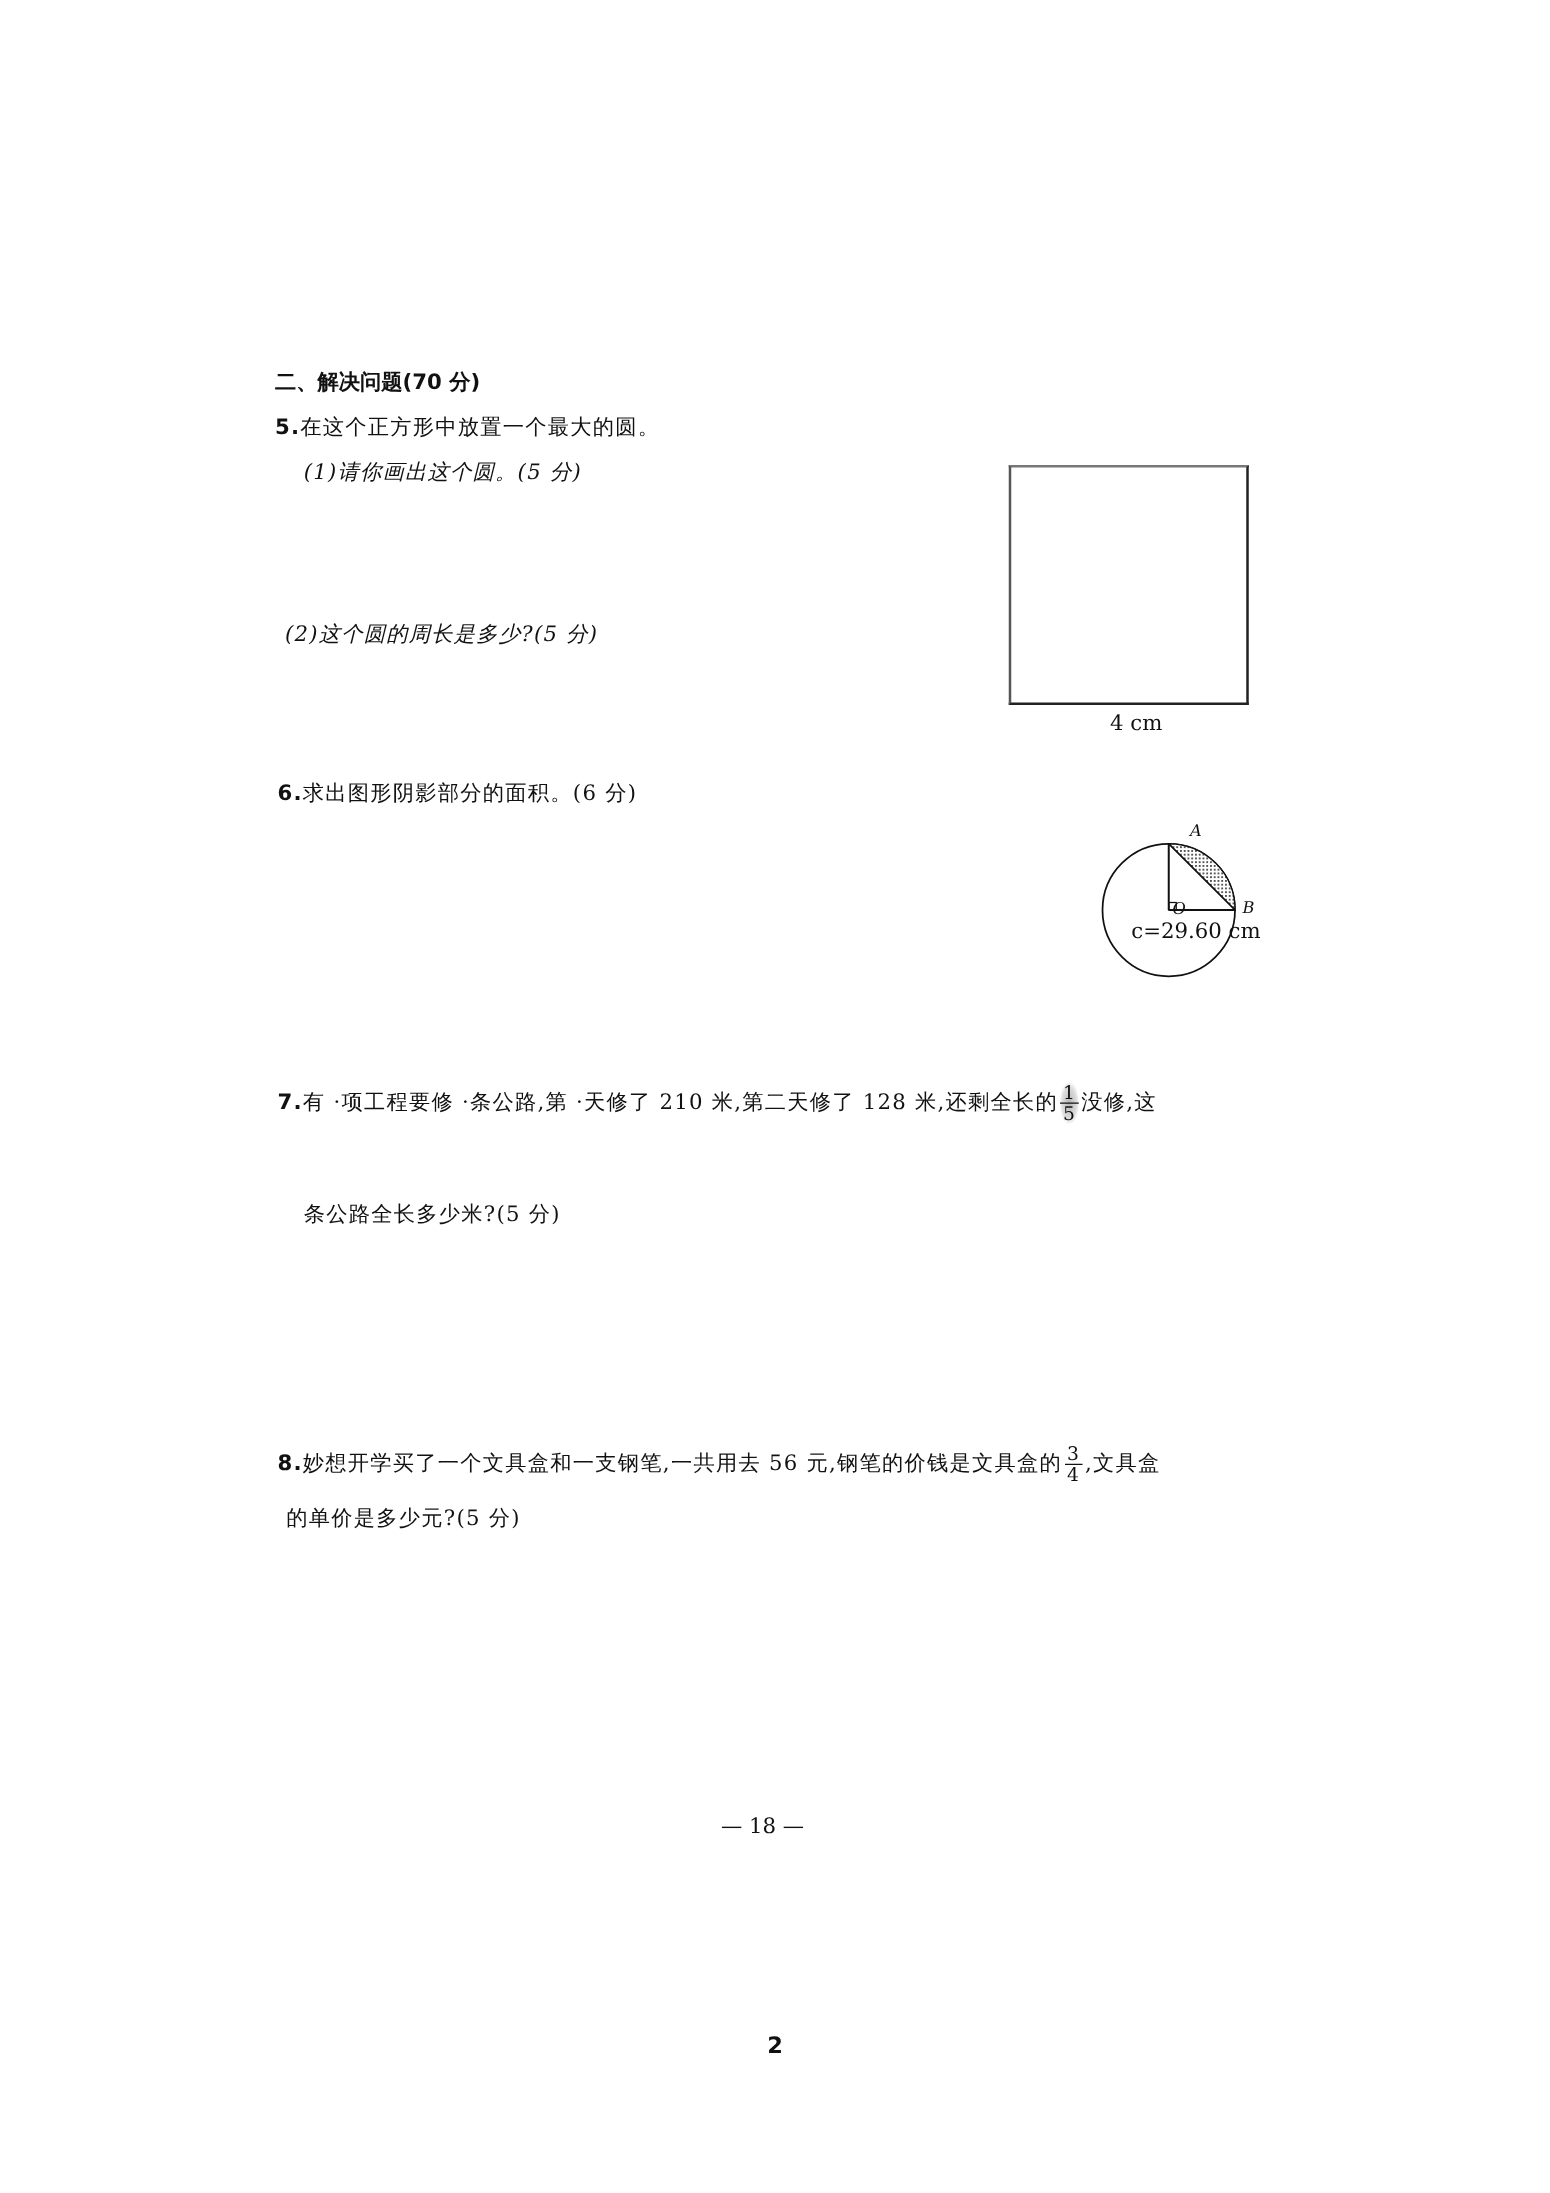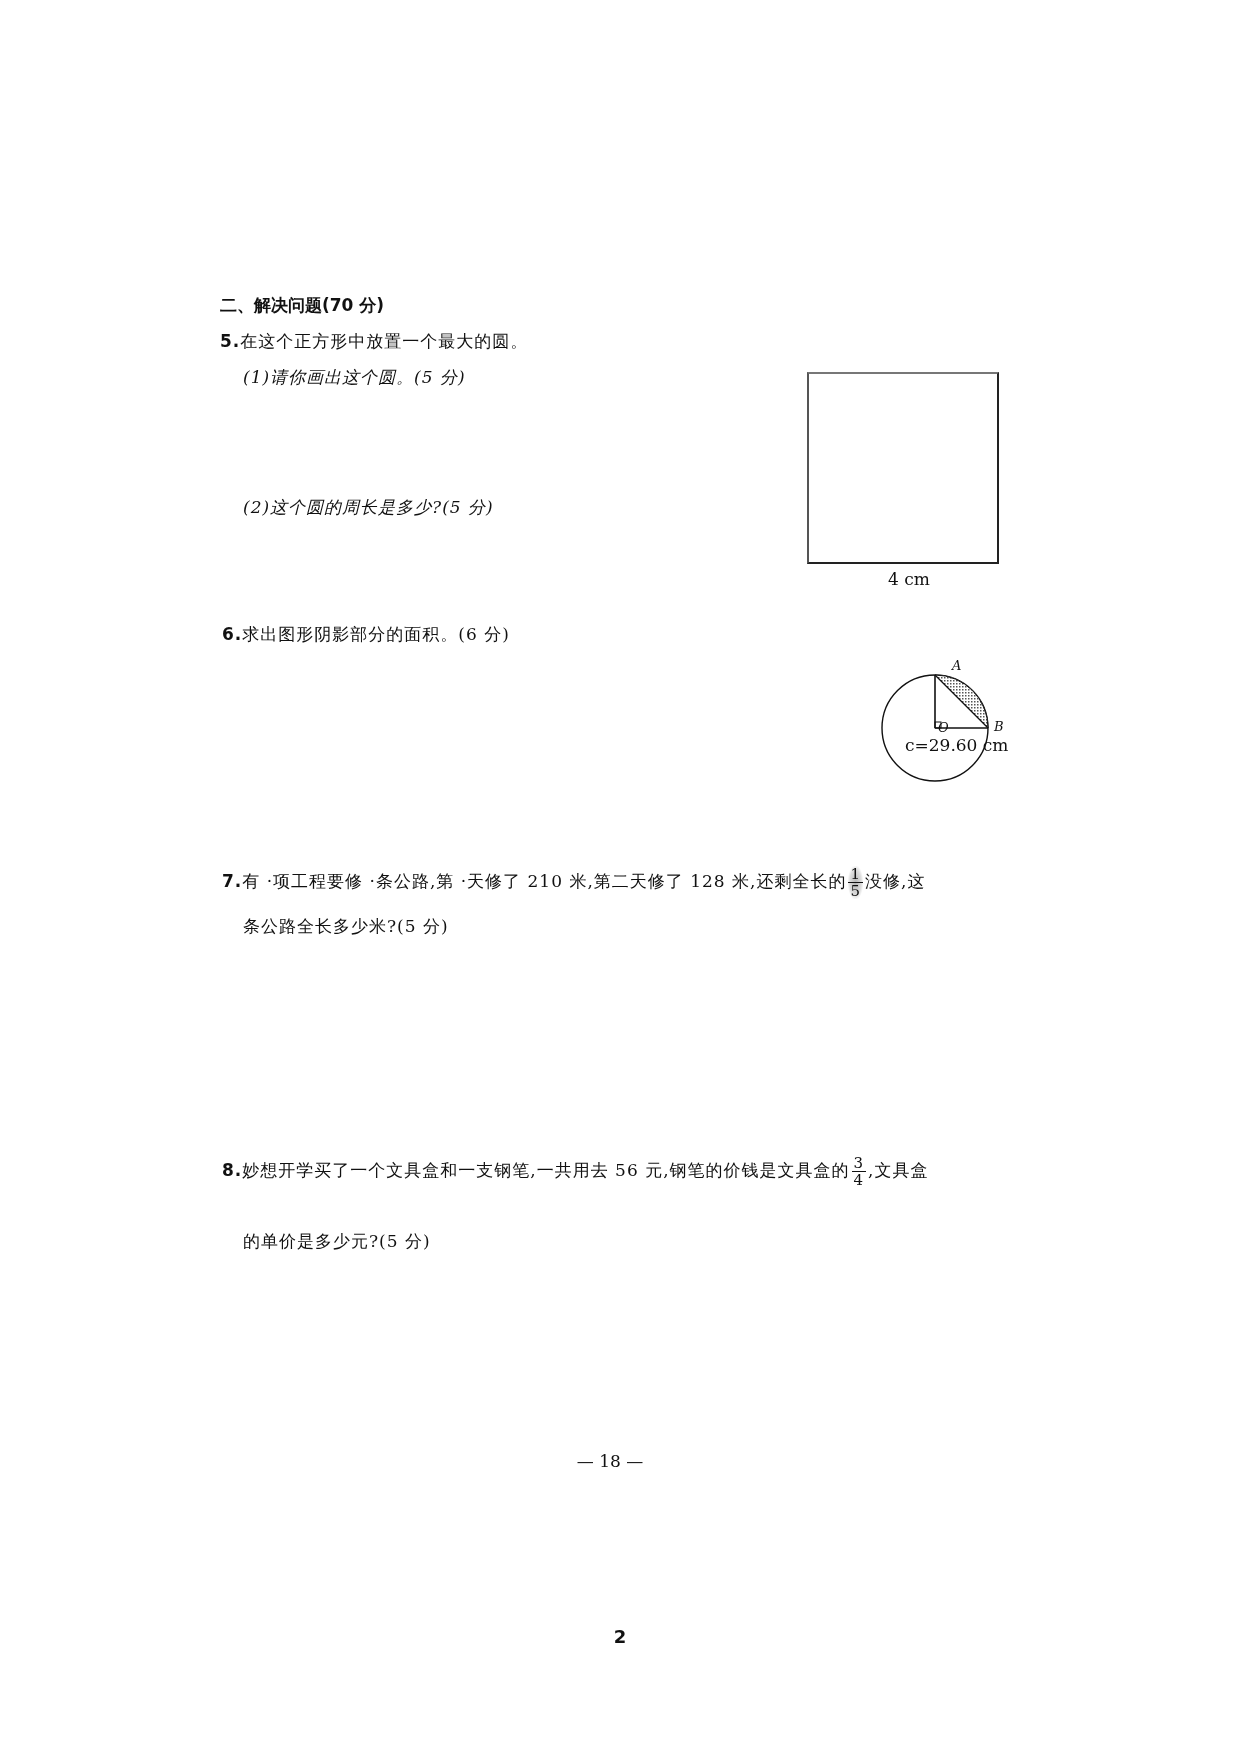--- a/index.html
+++ b/index.html
@@ -21,21 +21,21 @@
 </style>
 </head>
 <body>
 
 <div class="abs heading" style="left:220px; top:294px;">二、解决问题(70 分)</div>
 
 <div class="abs q" style="left:220px; top:330px;">
   <span class="qnum">5.</span><span>在这个正方形中放置一个最大的圆。</span>
 </div>
 <div class="abs sub" style="left:243px; top:366px;">(1)请你画出这个圆。(5 分)</div>
-<div class="abs sub" style="left:243px; top:496px;">(2)这个圆的周长是多少?(5 分)</div>
+<div class="abs sub" style="left:228px; top:496px;">(2)这个圆的周长是多少?(5 分)</div>
 
 <div class="square"></div>
 <div class="abs label-small" style="left:888px; top:569px;">4 cm</div>
 
 <div class="abs q" style="left:222px; top:623px;">
   <span class="qnum">6.</span><span>求出图形阴影部分的面积。(6 分)</span>
 </div>
 
 <svg class="abs" style="left:860px; top:650px;" width="160" height="150" viewBox="0 0 160 150">
   <defs>
@@ -52,21 +52,21 @@
   <rect x="75" y="72" width="6" height="6" fill="none" stroke="#111" stroke-width="1"></rect>
 </svg>
 <div class="abs" style="left:952px; top:658px; font-style:italic; font-size:13px;">A</div>
 <div class="abs" style="left:994px; top:719px; font-style:italic; font-size:13px;">B</div>
 <div class="abs" style="left:938px; top:720px; font-style:italic; font-size:13px;">O</div>
 <div class="abs label-small" style="left:905px; top:735px;">c=29.60 cm</div>
 
 <div class="abs q" style="left:222px; top:866px;">
   <span class="qnum">7.</span><span>有 ·项工程要修 ·条公路,第 ·天修了 210 米,第二天修了 128 米,还剩全长的</span><span class="frac smudge"><span class="num">1</span><span class="den">5</span></span><span>没修,这</span>
 </div>
-<div class="abs q" style="left:243px; top:915px;text-align:center;">条公路全长多少米?(5 分)</div>
+<div class="abs q" style="left:243px; top:960px;text-align:center;">条公路全长多少米?(5 分)</div>
 
 <div class="abs q" style="left:222px; top:1155px;">
   <span class="qnum">8.</span><span>妙想开学买了一个文具盒和一支钢笔,一共用去 56 元,钢笔的价钱是文具盒的</span><span class="frac"><span class="num">3</span><span class="den">4</span></span><span>,文具盒</span>
 </div>
-<div class="abs q" style="left:243px; top:1203px;margin-top:27px;">的单价是多少元?(5 分)</div>
+<div class="abs q" style="left:229px; top:1203px;">的单价是多少元?(5 分)</div>
 
 <div class="abs footer" style="left:0; width:1220px; text-align:center; top:1451px;">— 18 —</div>
 <div class="abs pagenum" style="left:0; width:1240px; text-align:center; top:1626px;">2</div>
 
 </body></html>

